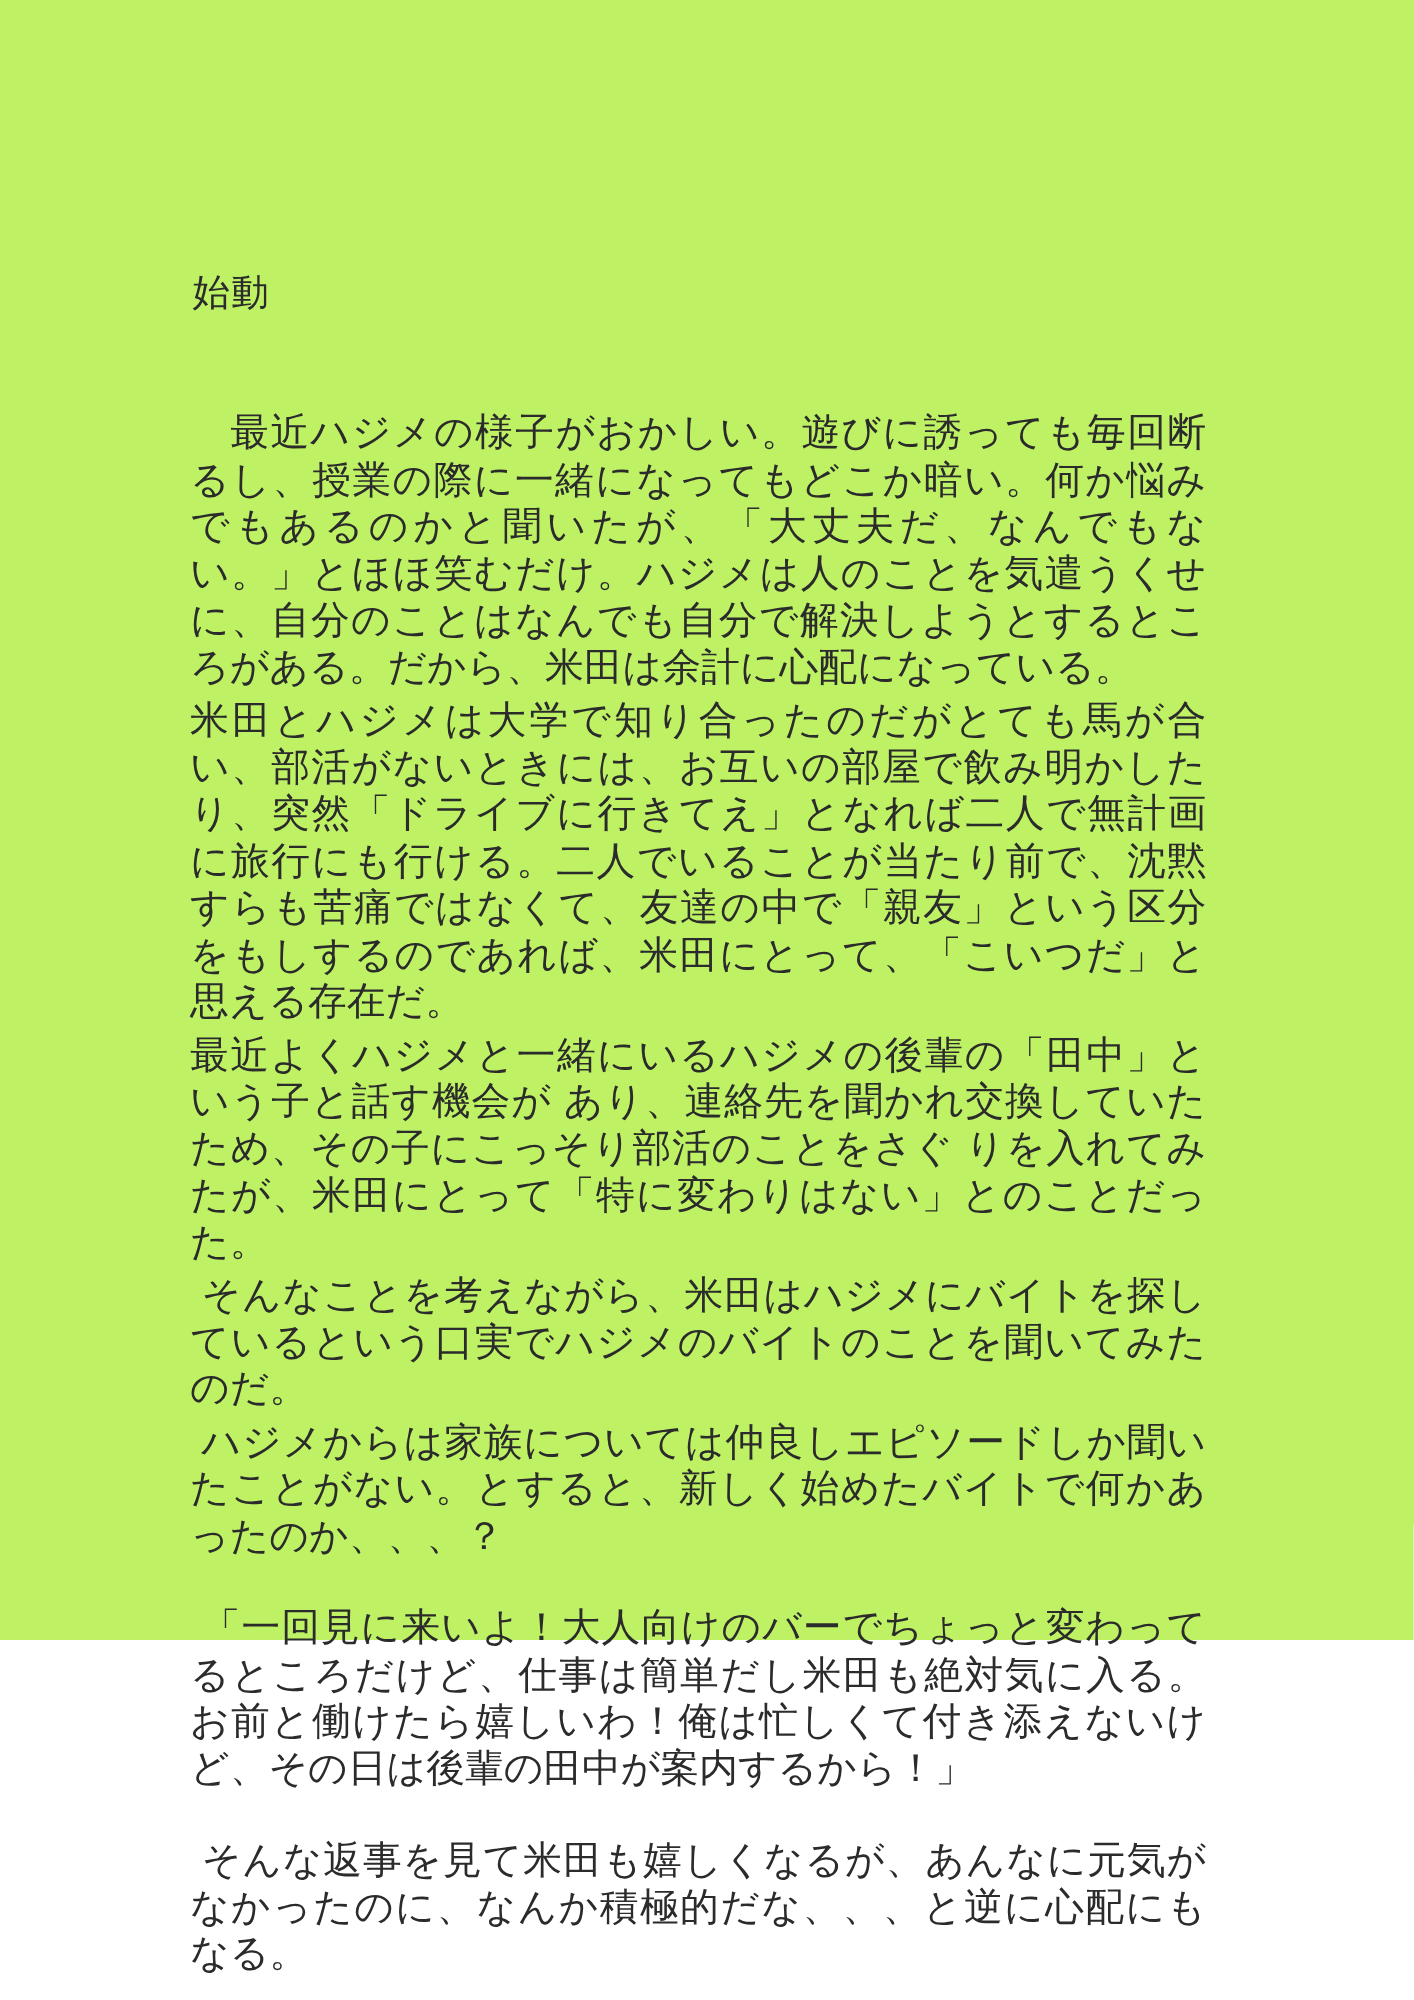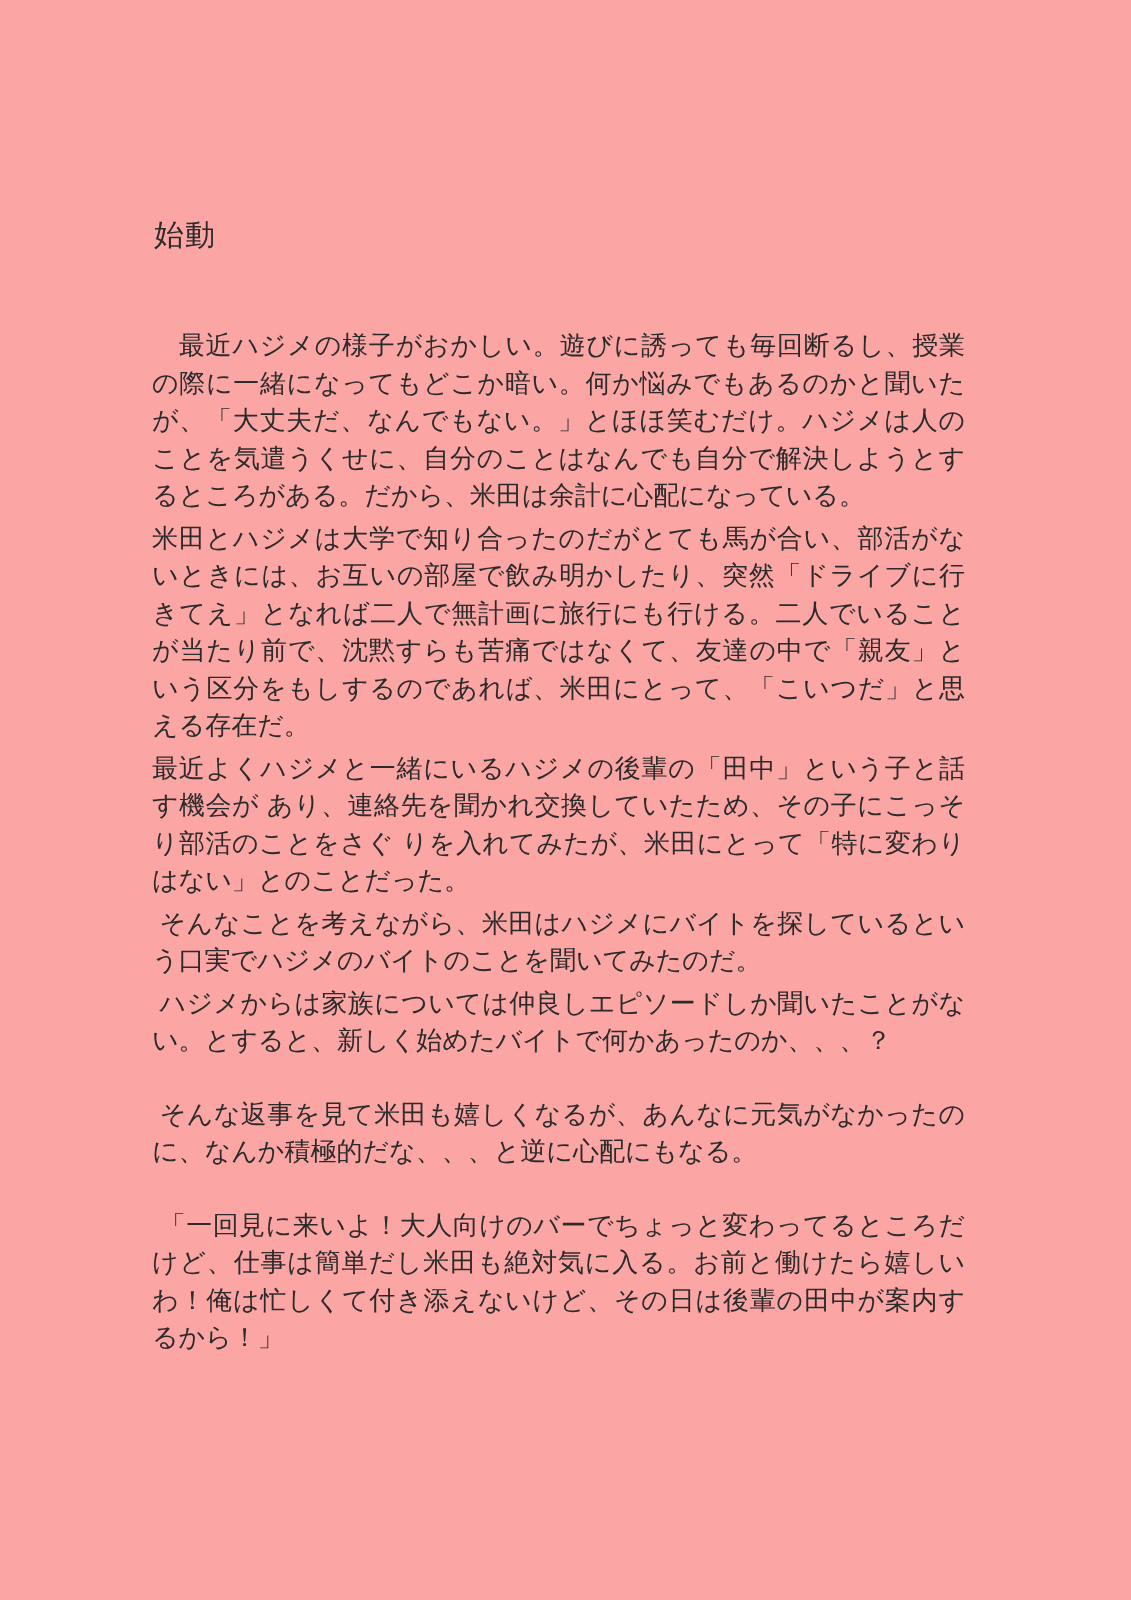--- a/index.html
+++ b/index.html
@@ -10,34 +10,34 @@
   body {
     width: 1131px;
     height: 1600px;
     font-family: "Liberation Sans", "DejaVu Sans", sans-serif;
     color: #2b2b2b;
     overflow: hidden;
   }
   .page {
     box-sizing: border-box;
     width: 1131px;
-    height: 1600px;
+    height: 1312px;
     padding: 215px 166px 40px 152px;
-    background: #fca5a5;
+    background: #bef264;
   }
   .chapter-title {
     font-size: 30px;
     font-weight: 400;
     color: #2b2b2b;
     line-height: 40px;
     letter-spacing: 1px;
     margin: 0 0 72px 2px;
   }
   .story-text p {
-    font-size: 26px;
+    font-size: 31px;
     line-height: 37.5px;
     color: #2b2b2b;
     text-align: justify;
     white-space: pre-wrap;
     word-break: normal;
     overflow-wrap: anywhere;
     margin: 0 0 5px 0;
   }
   .story-text p.gap-before {
     margin-top: 36px;
@@ -47,16 +47,16 @@
 <body>
 
 <div class="page">
   <h1 class="chapter-title">始動</h1>
   <div class="story-text">
       <p>　最近ハジメの様子がおかしい。遊びに誘っても毎回断るし、授業の際に一緒になってもどこか暗い。何か悩みでもあるのかと聞いたが、「大丈夫だ、なんでもない。」とほほ笑むだけ。ハジメは人のことを気遣うくせに、自分のことはなんでも自分で解決しようとするところがある。だから、米田は余計に心配になっている。</p>
       <p>米田とハジメは大学で知り合ったのだがとても馬が合い、部活がないときには、お互いの部屋で飲み明かしたり、突然「ドライブに行きてえ」となれば二人で無計画に旅行にも行ける。二人でいることが当たり前で、沈黙すらも苦痛ではなくて、友達の中で「親友」という区分をもしするのであれば、米田にとって、「こいつだ」と思える存在だ。</p>
       <p>最近よくハジメと一緒にいるハジメの後輩の「田中」という子と話す機会が あり、連絡先を聞かれ交換していたため、その子にこっそり部活のことをさぐ りを入れてみたが、米田にとって「特に変わりはない」とのことだった。</p>
       <p> そんなことを考えながら、米田はハジメにバイトを探しているという口実でハジメのバイトのことを聞いてみたのだ。</p>
       <p> ハジメからは家族については仲良しエピソードしか聞いたことがない。とすると、新しく始めたバイトで何かあったのか、、、？</p>
+      <p class="gap-before"> 「一回見に来いよ！大人向けのバーでちょっと変わってるところだけど、仕事は簡単だし米田も絶対気に入る。お前と働けたら嬉しいわ！俺は忙しくて付き添えないけど、その日は後輩の田中が案内するから！」</p>
       <p class="gap-before"> そんな返事を見て米田も嬉しくなるが、あんなに元気がなかったのに、なんか積極的だな、、、と逆に心配にもなる。</p>
-      <p class="gap-before"> 「一回見に来いよ！大人向けのバーでちょっと変わってるところだけど、仕事は簡単だし米田も絶対気に入る。お前と働けたら嬉しいわ！俺は忙しくて付き添えないけど、その日は後輩の田中が案内するから！」</p>
     </div>
 </div>
 
 </body></html>

